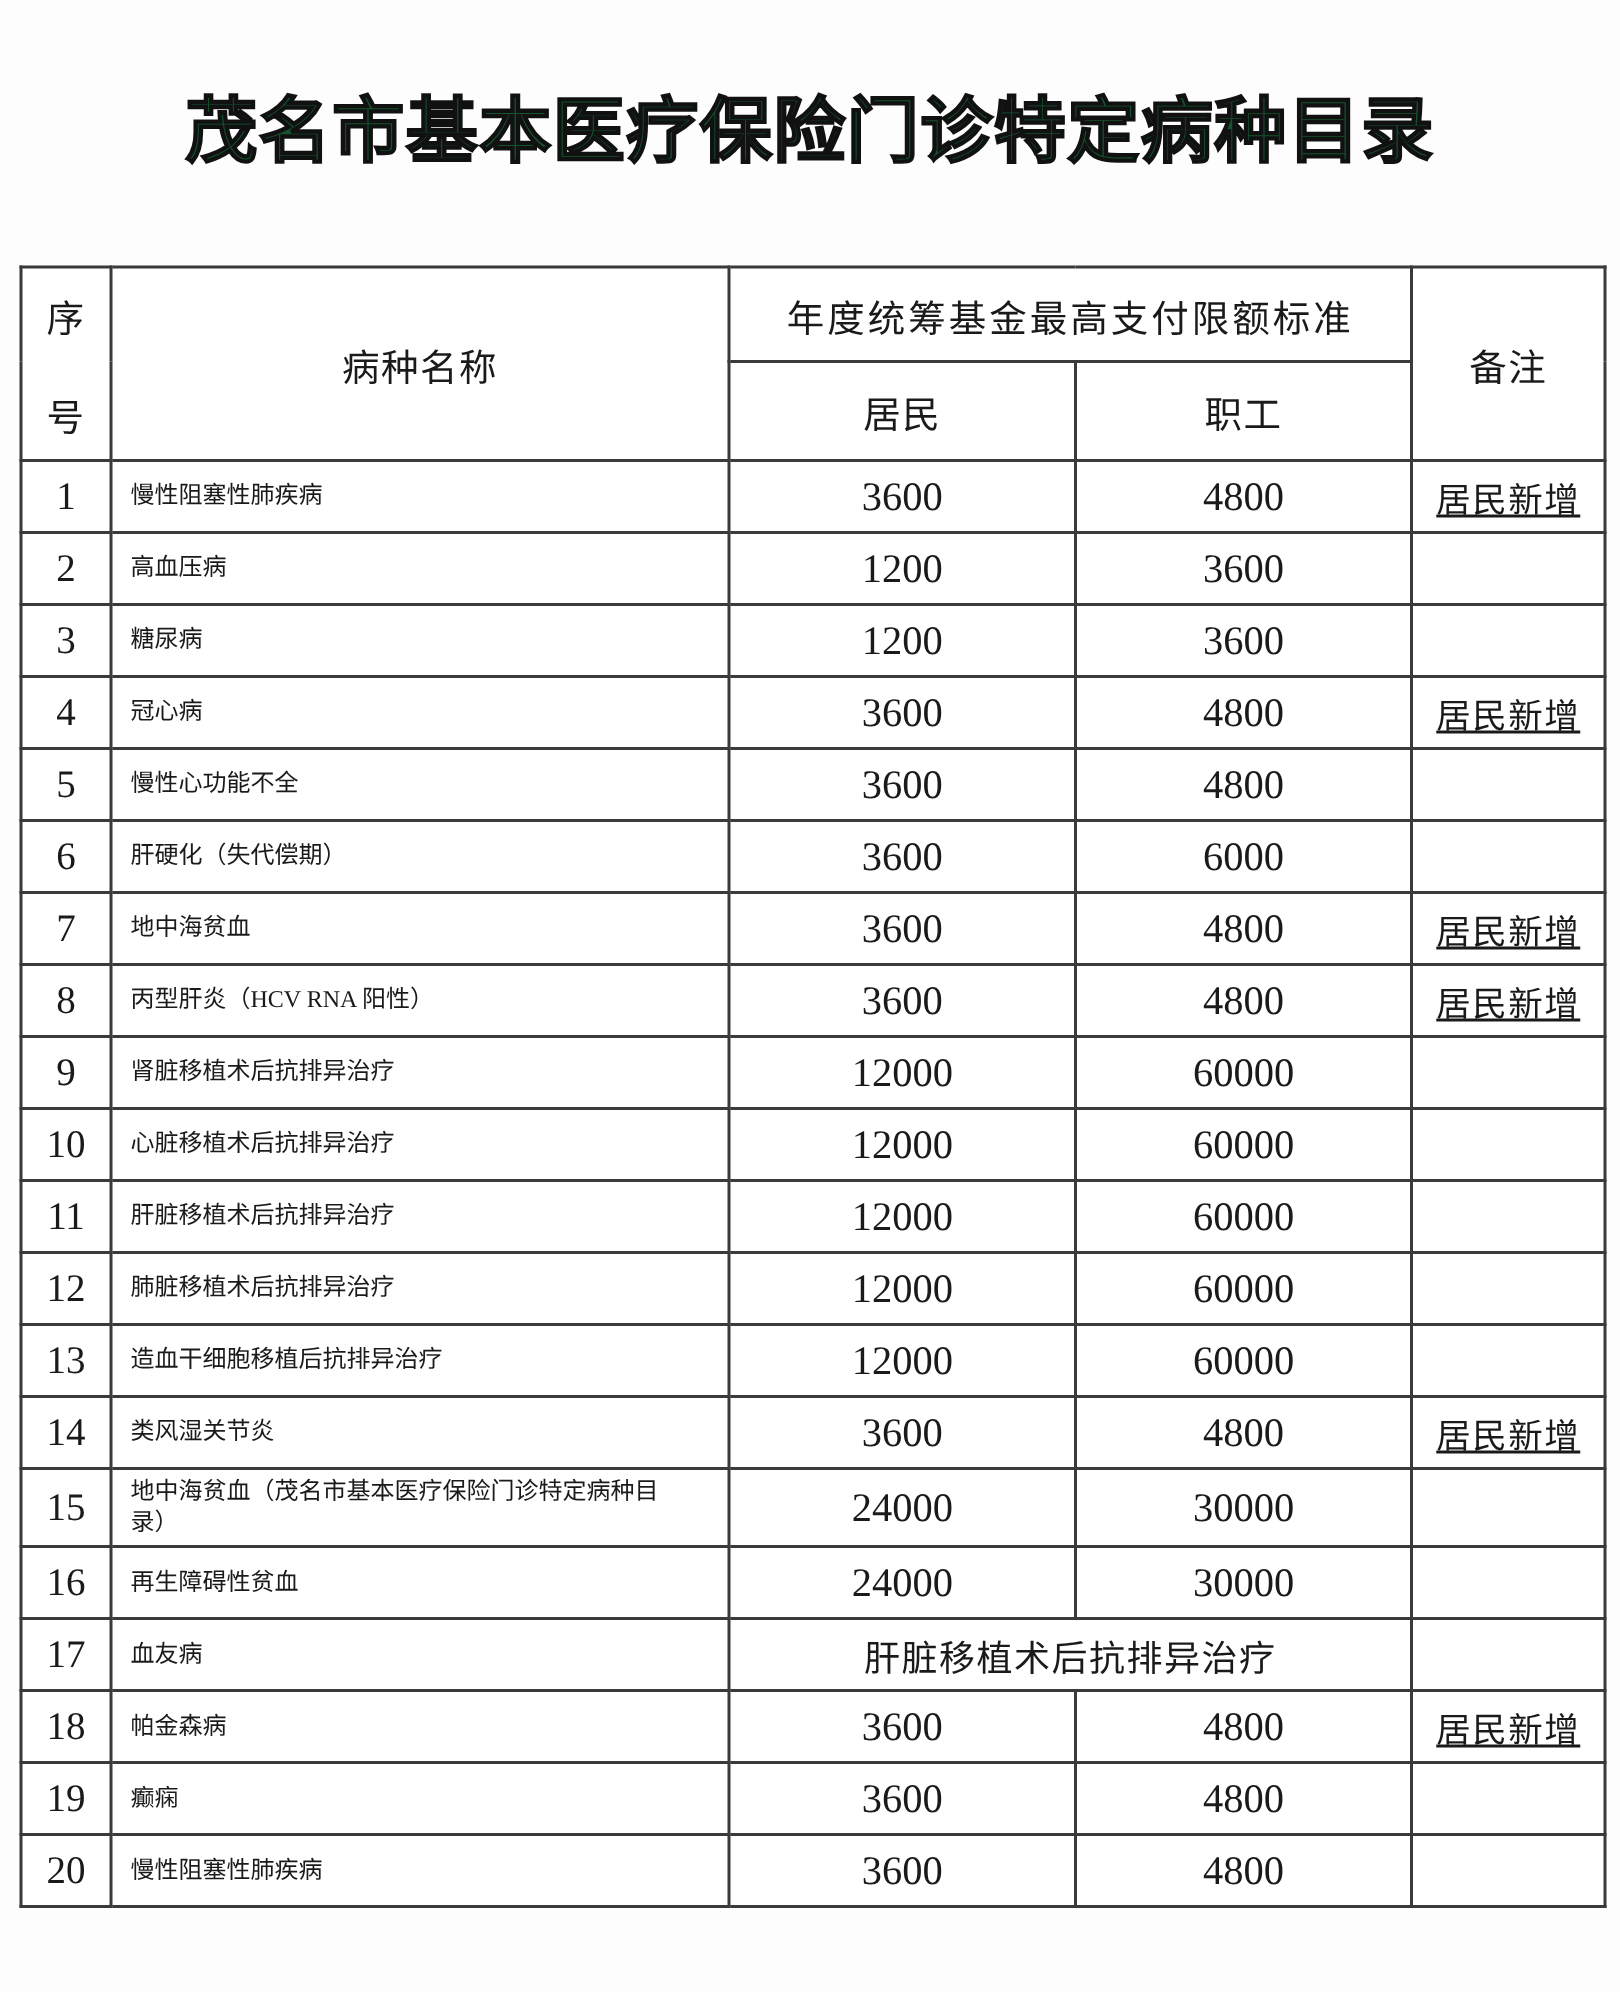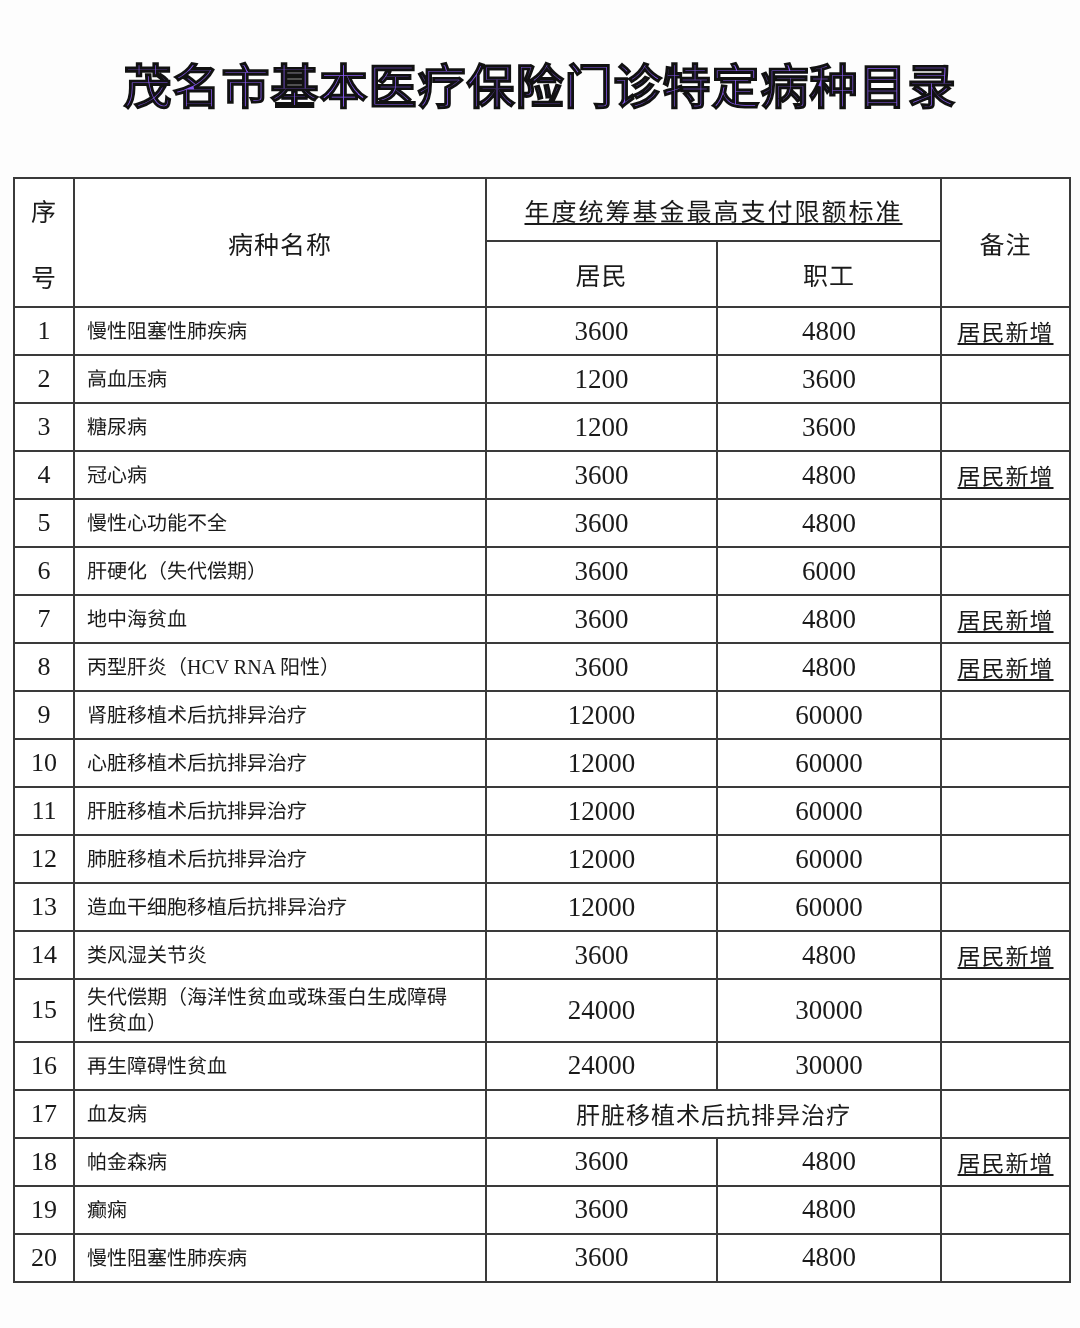--- a/index.html
+++ b/index.html
@@ -22,21 +22,21 @@
   .doc-title {
     position: absolute;
     top: 48px;
     left: 0;
     width: 1080px;
     text-align: center;
     font-size: 48px;
     font-weight: 900;
     letter-spacing: 1px;
     -webkit-text-stroke: 1.4px #111;
-    color: #8b5cf6;
+    color: #14532d;
     white-space: nowrap;
   }
   table.catalog {
     position: absolute;
     top: 177px;
     left: 13px;
     width: 1056px;
     border-collapse: collapse;
     table-layout: fixed;
   }
@@ -64,31 +64,31 @@
     letter-spacing: 1px;
   }
   th.h-index .stacked {
     display: flex;
     flex-direction: column;
     align-items: center;
     justify-content: center;
     gap: 30px;
     height: 100%;
   }
-  th.h-limit-group { letter-spacing: 2px; text-decoration: underline; }
+  th.h-limit-group { letter-spacing: 2px; }
 
   
   .catalog tbody tr { height: 48px; }
   td.c-no {
     font-size: 26px;
     text-align: center;
     vertical-align: middle;
   }
   td.c-disease {
-    font-size: 20px;
+    font-size: 16px;
     text-align: left;
     vertical-align: middle;
     padding: 4px 26px 4px 12px;
     line-height: 1.32;
   }
   td.c-num {
     font-size: 27px;
     text-align: center;
     vertical-align: middle;
   }
@@ -230,21 +230,21 @@
         </tr>
         <tr>
           <td class="c-no">14</td>
           <td class="c-disease">类风湿关节炎</td>
           <td class="c-num">3600</td>
           <td class="c-num">4800</td>
           <td class="c-remark">居民新增</td>
         </tr>
         <tr>
           <td class="c-no">15</td>
-          <td class="c-disease">失代偿期（海洋性贫血或珠蛋白生成障碍性贫血）</td>
+          <td class="c-disease">地中海贫血（茂名市基本医疗保险门诊特定病种目录）</td>
           <td class="c-num">24000</td>
           <td class="c-num">30000</td>
           <td class="c-remark"></td>
         </tr>
         <tr>
           <td class="c-no">16</td>
           <td class="c-disease">再生障碍性贫血</td>
           <td class="c-num">24000</td>
           <td class="c-num">30000</td>
           <td class="c-remark"></td>

